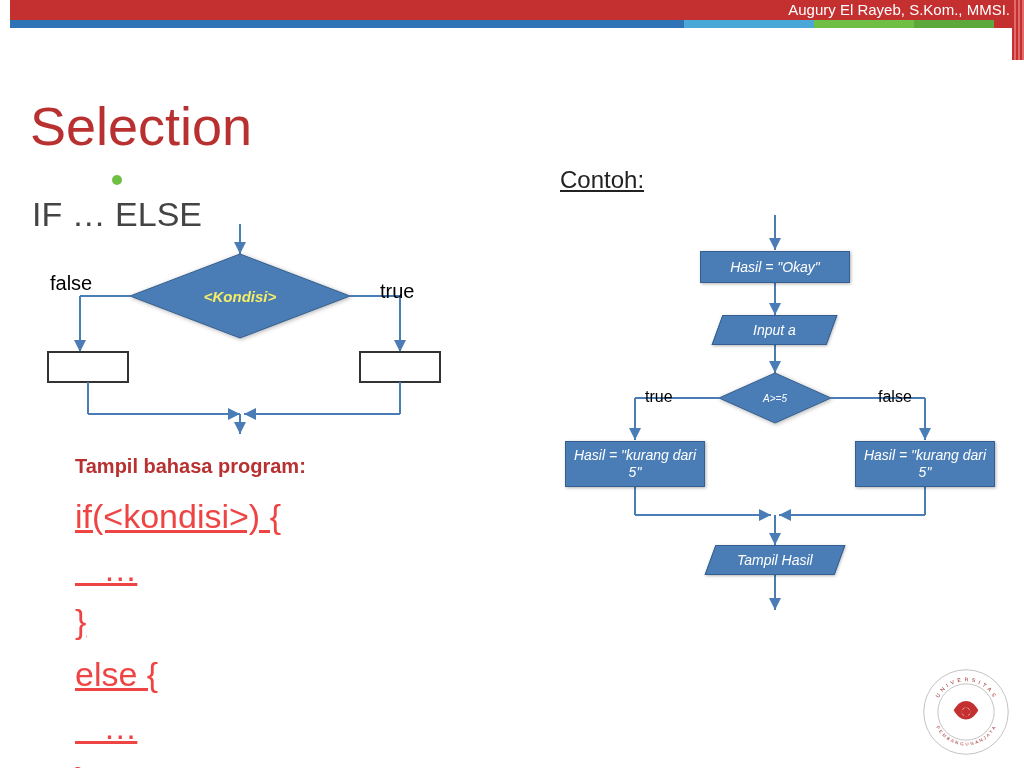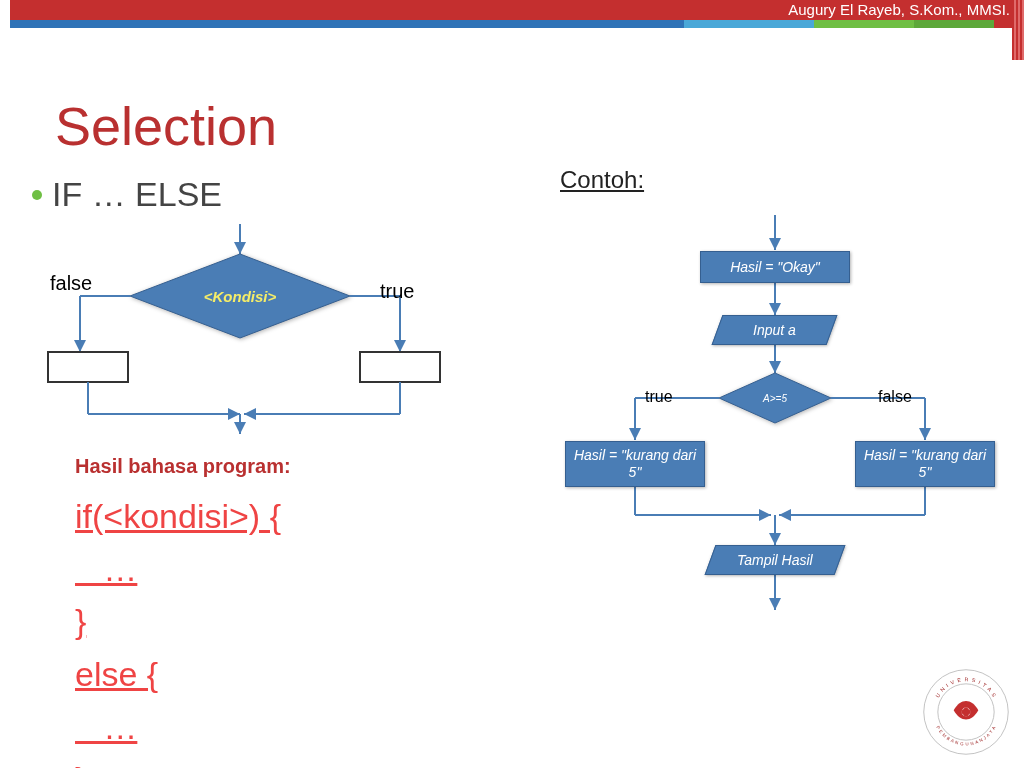--- a/index.html
+++ b/index.html
@@ -43,31 +43,31 @@
     background: repeating-linear-gradient(90deg, #c42f2f 0 2px, #e06a6a 2px 4px);
   }
   .title {
     position: absolute;
     top: 95px;
     left: 30px;
     font-size: 54px;
     color: #b93030;
     font-weight: 400;
     font-family: "Segoe UI Light", "Segoe UI", Arial, sans-serif;
-    margin-left: 25px;
   }
   .bullet-row {
     position: absolute;
     top: 175px;
     left: 32px;
     font-size: 34px;
     color: #444;
     display: flex;
     align-items: center;
     gap: 10px;
+    flex-direction: column;
   }
   .bullet-dot {
     width: 10px; height: 10px; border-radius: 50%;
     background: #6fbf44;
   }
   .contoh {
     position: absolute;
     top: 166px;
     left: 560px;
     font-size: 24px;
@@ -194,21 +194,21 @@
     <rect x="320" y="128" width="80" height="30" fill="#fff" stroke="#333" stroke-width="2"></rect>
     <line x1="360" y1="158" x2="360" y2="190" stroke="#4a7db5" stroke-width="2"></line>
     <line x1="360" y1="190" x2="204" y2="190" stroke="#4a7db5" stroke-width="2" marker-end="url(#ah)"></line>
 
     <line x1="200" y1="190" x2="200" y2="210" stroke="#4a7db5" stroke-width="2" marker-end="url(#ah)"></line>
   </svg>
   <div class="lc-false">false</div>
   <div class="lc-true">true</div>
 </div>
 
-<div class="codelabel">Hasil bahasa program:</div>
+<div class="codelabel">Tampil bahasa program:</div>
 <div class="code">if(&lt;kondisi&gt;) {
    …
 }
 else {
    …
 }</div>
 
 <div class="rightchart">
   <svg width="470" height="440" style="position:absolute;top:0;left:0">
     <defs>

